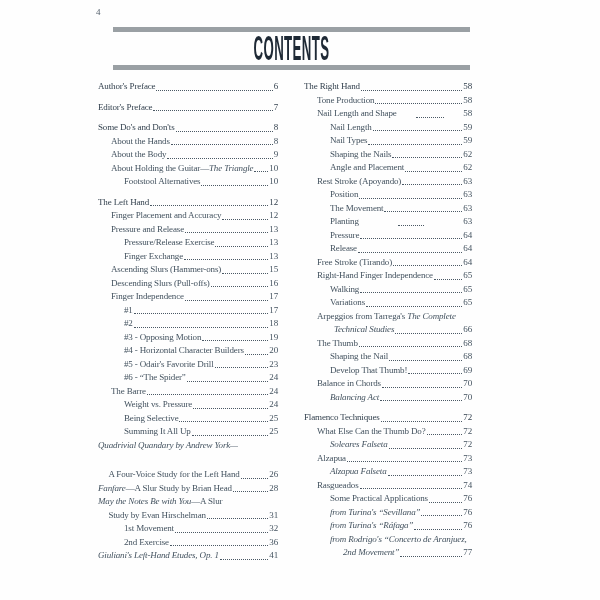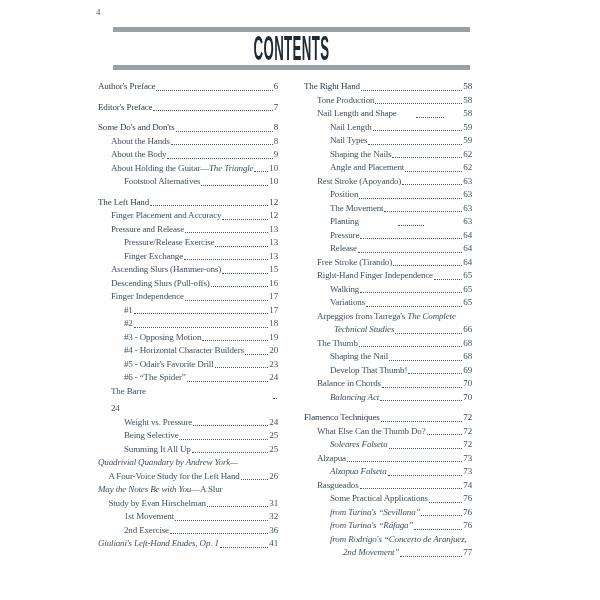--- a/index.html
+++ b/index.html
@@ -148,21 +148,21 @@
         <div class="toc-row" style="padding-left: 26px;">
           <span class="lbl"><span>#5 - Odair's Favorite Drill</span></span>
           <span class="dots"></span>
           <span class="pg">23</span>
         </div>
         <div class="toc-row" style="padding-left: 26px;">
           <span class="lbl"><span>#6 - “The Spider”</span></span>
           <span class="dots"></span>
           <span class="pg">24</span>
         </div>
-        <div class="toc-row" style="padding-left: 13px; flex-direction: column;">
+        <div class="toc-row" style="padding-left: 13px;">
           <span class="lbl"><span>The Barre</span></span>
           <span class="dots"></span>
           <span class="pg">24</span>
         </div>
         <div class="toc-row" style="padding-left: 26px;">
           <span class="lbl"><span>Weight vs. Pressure</span></span>
           <span class="dots"></span>
           <span class="pg">24</span>
         </div>
         <div class="toc-row" style="padding-left: 26px;">
@@ -171,24 +171,29 @@
           <span class="pg">25</span>
         </div>
         <div class="toc-row" style="padding-left: 26px;">
           <span class="lbl"><span>Summing It All Up</span></span>
           <span class="dots"></span>
           <span class="pg">25</span>
         </div>
         <div class="toc-row" style="padding-left: 0px;">
           <span class="lbl"><span class="it">Quadrivial Quandary</span><span class="it"> by Andrew York—</span></span>
         </div>
-        <div class="toc-row" style="padding-left: 10.4px;">
+        <div class="toc-row" style="padding-left: 10.4px; margin-top: 16px;">
           <span class="lbl"><span>A Four-Voice Study for the Left Hand</span></span>
           <span class="dots"></span>
           <span class="pg">26</span>
+        </div>
+        <div class="toc-row" style="padding-left: 0px;">
+          <span class="lbl"><span class="it">Fanfare</span><span>—A Slur Study by Brian Head</span></span>
+          <span class="dots"></span>
+          <span class="pg">28</span>
         </div>
         <div class="toc-row" style="padding-left: 0px;">
           <span class="lbl"><span class="it">May the Notes Be with You</span><span>—A Slur</span></span>
         </div>
         <div class="toc-row" style="padding-left: 10.4px;">
           <span class="lbl"><span>Study by Evan Hirschelman</span></span>
           <span class="dots"></span>
           <span class="pg">31</span>
         </div>
         <div class="toc-row" style="padding-left: 26px;">

